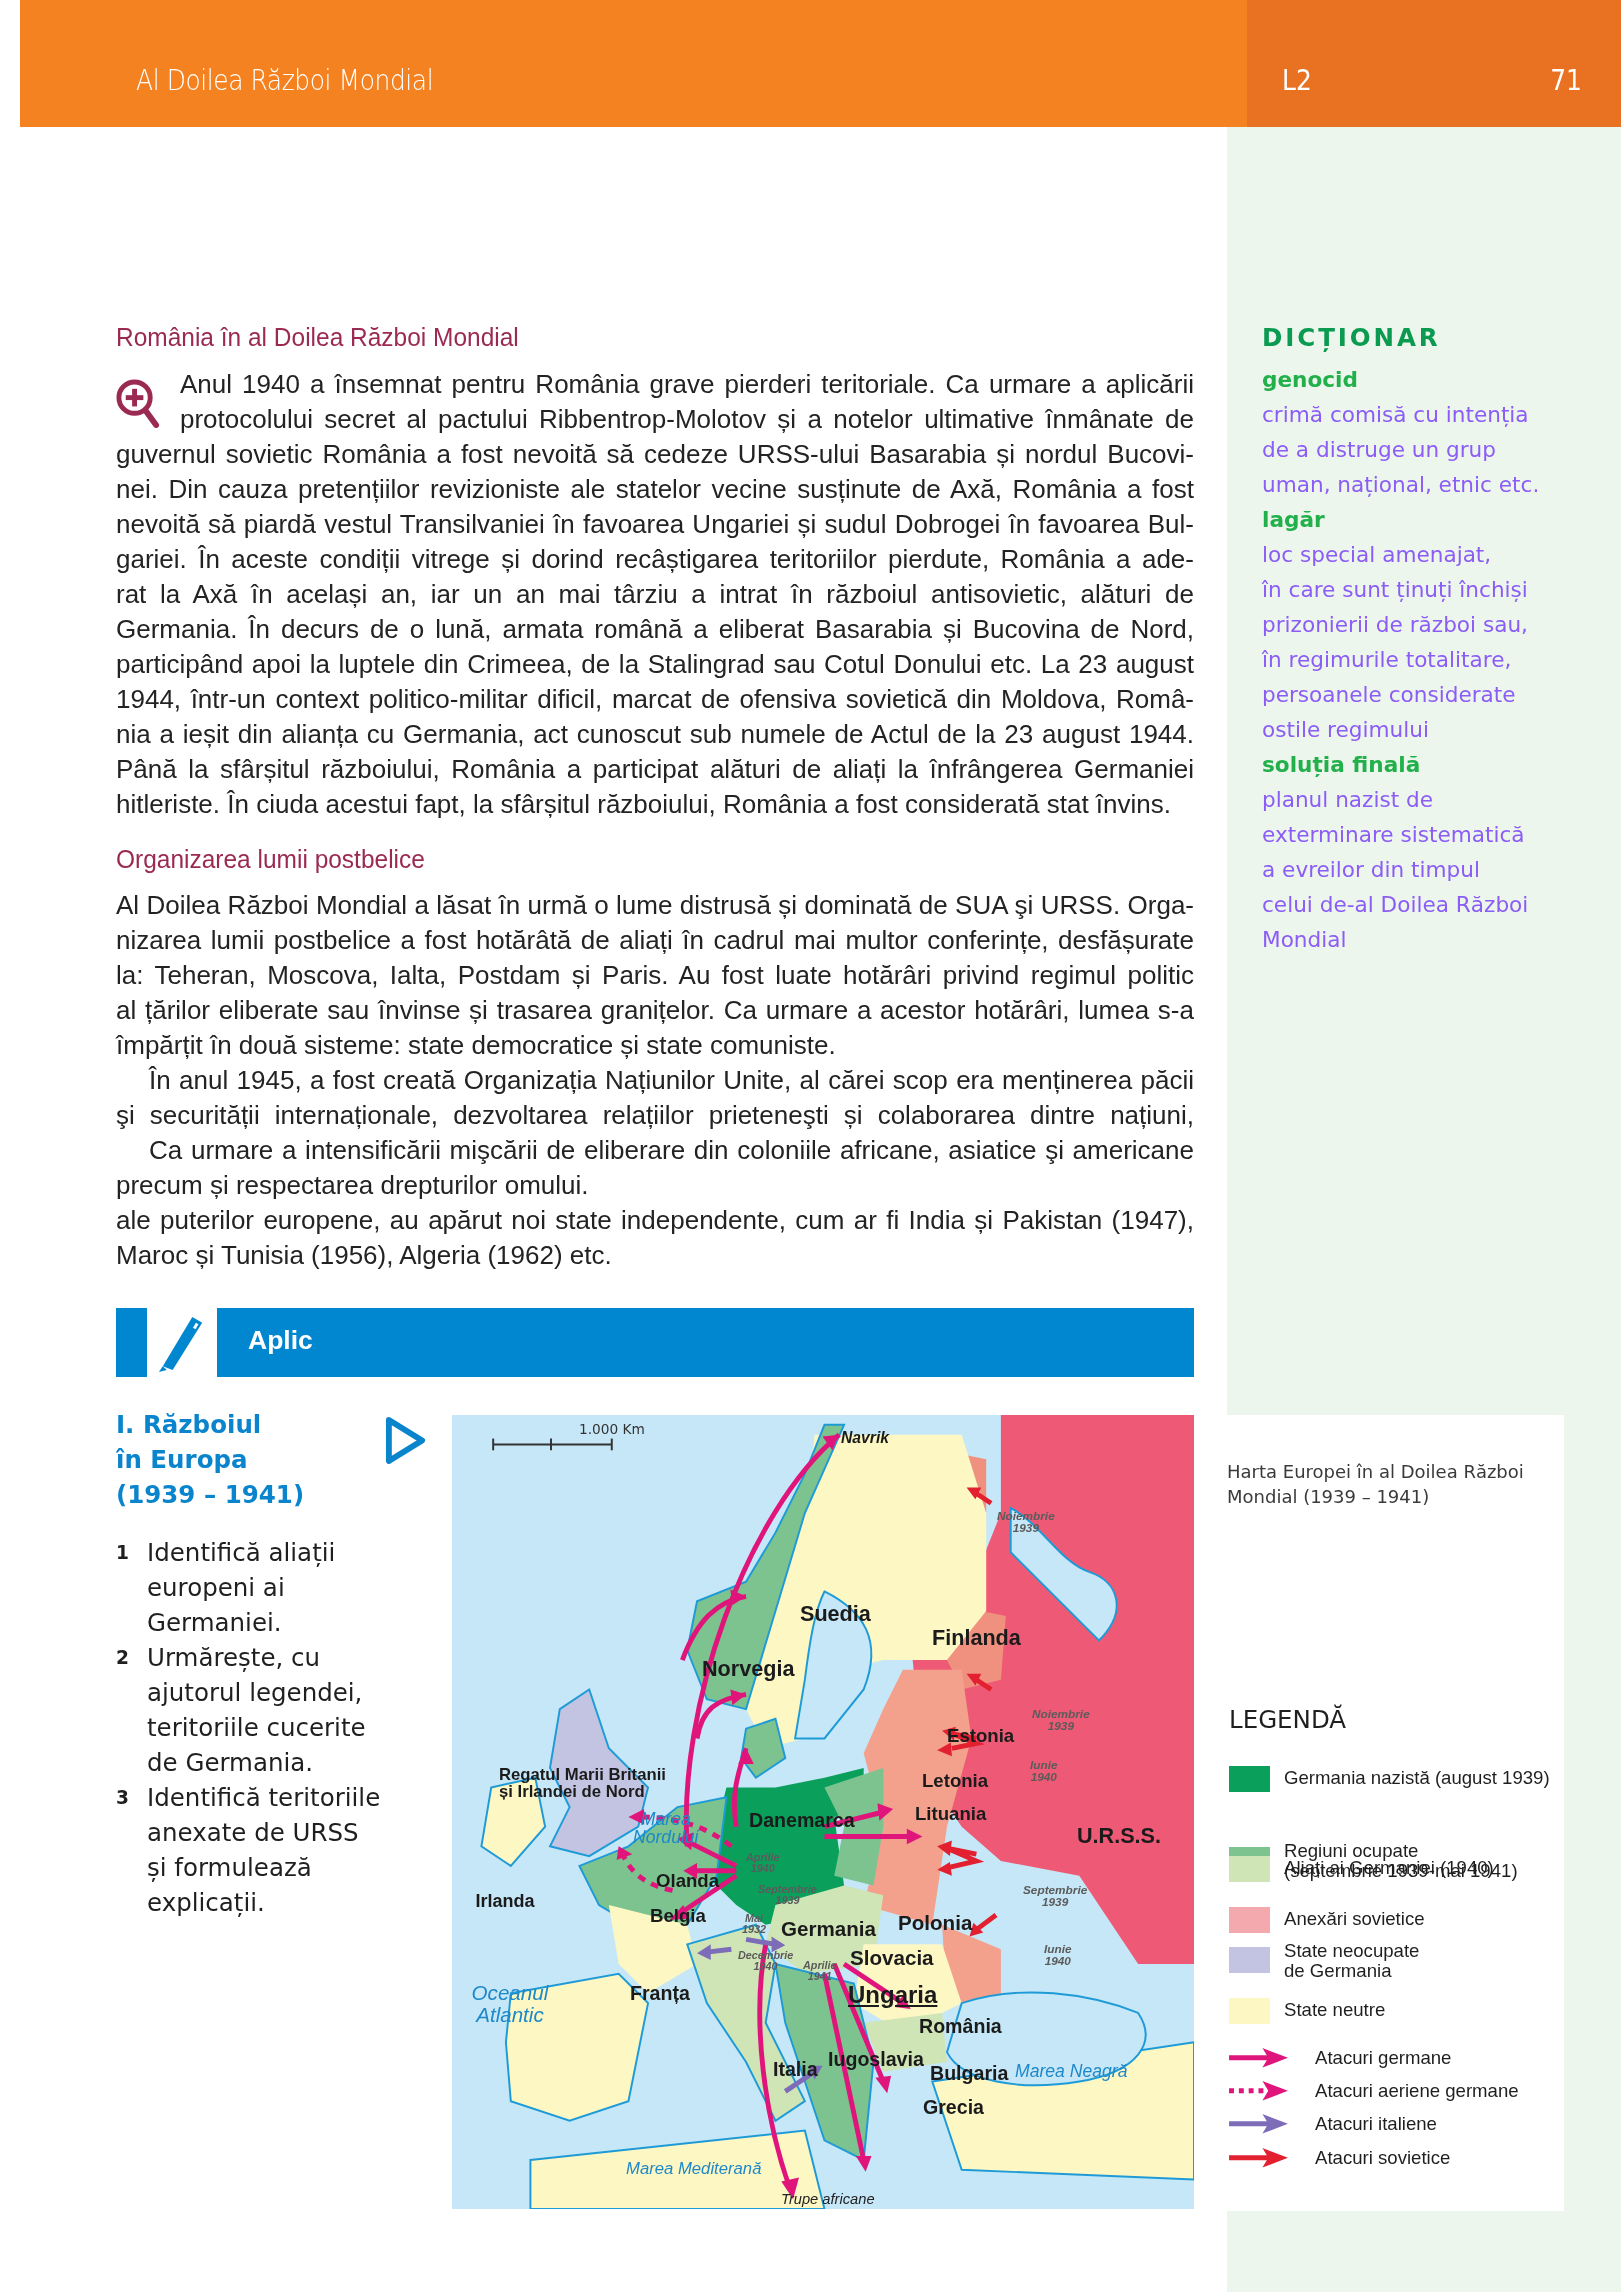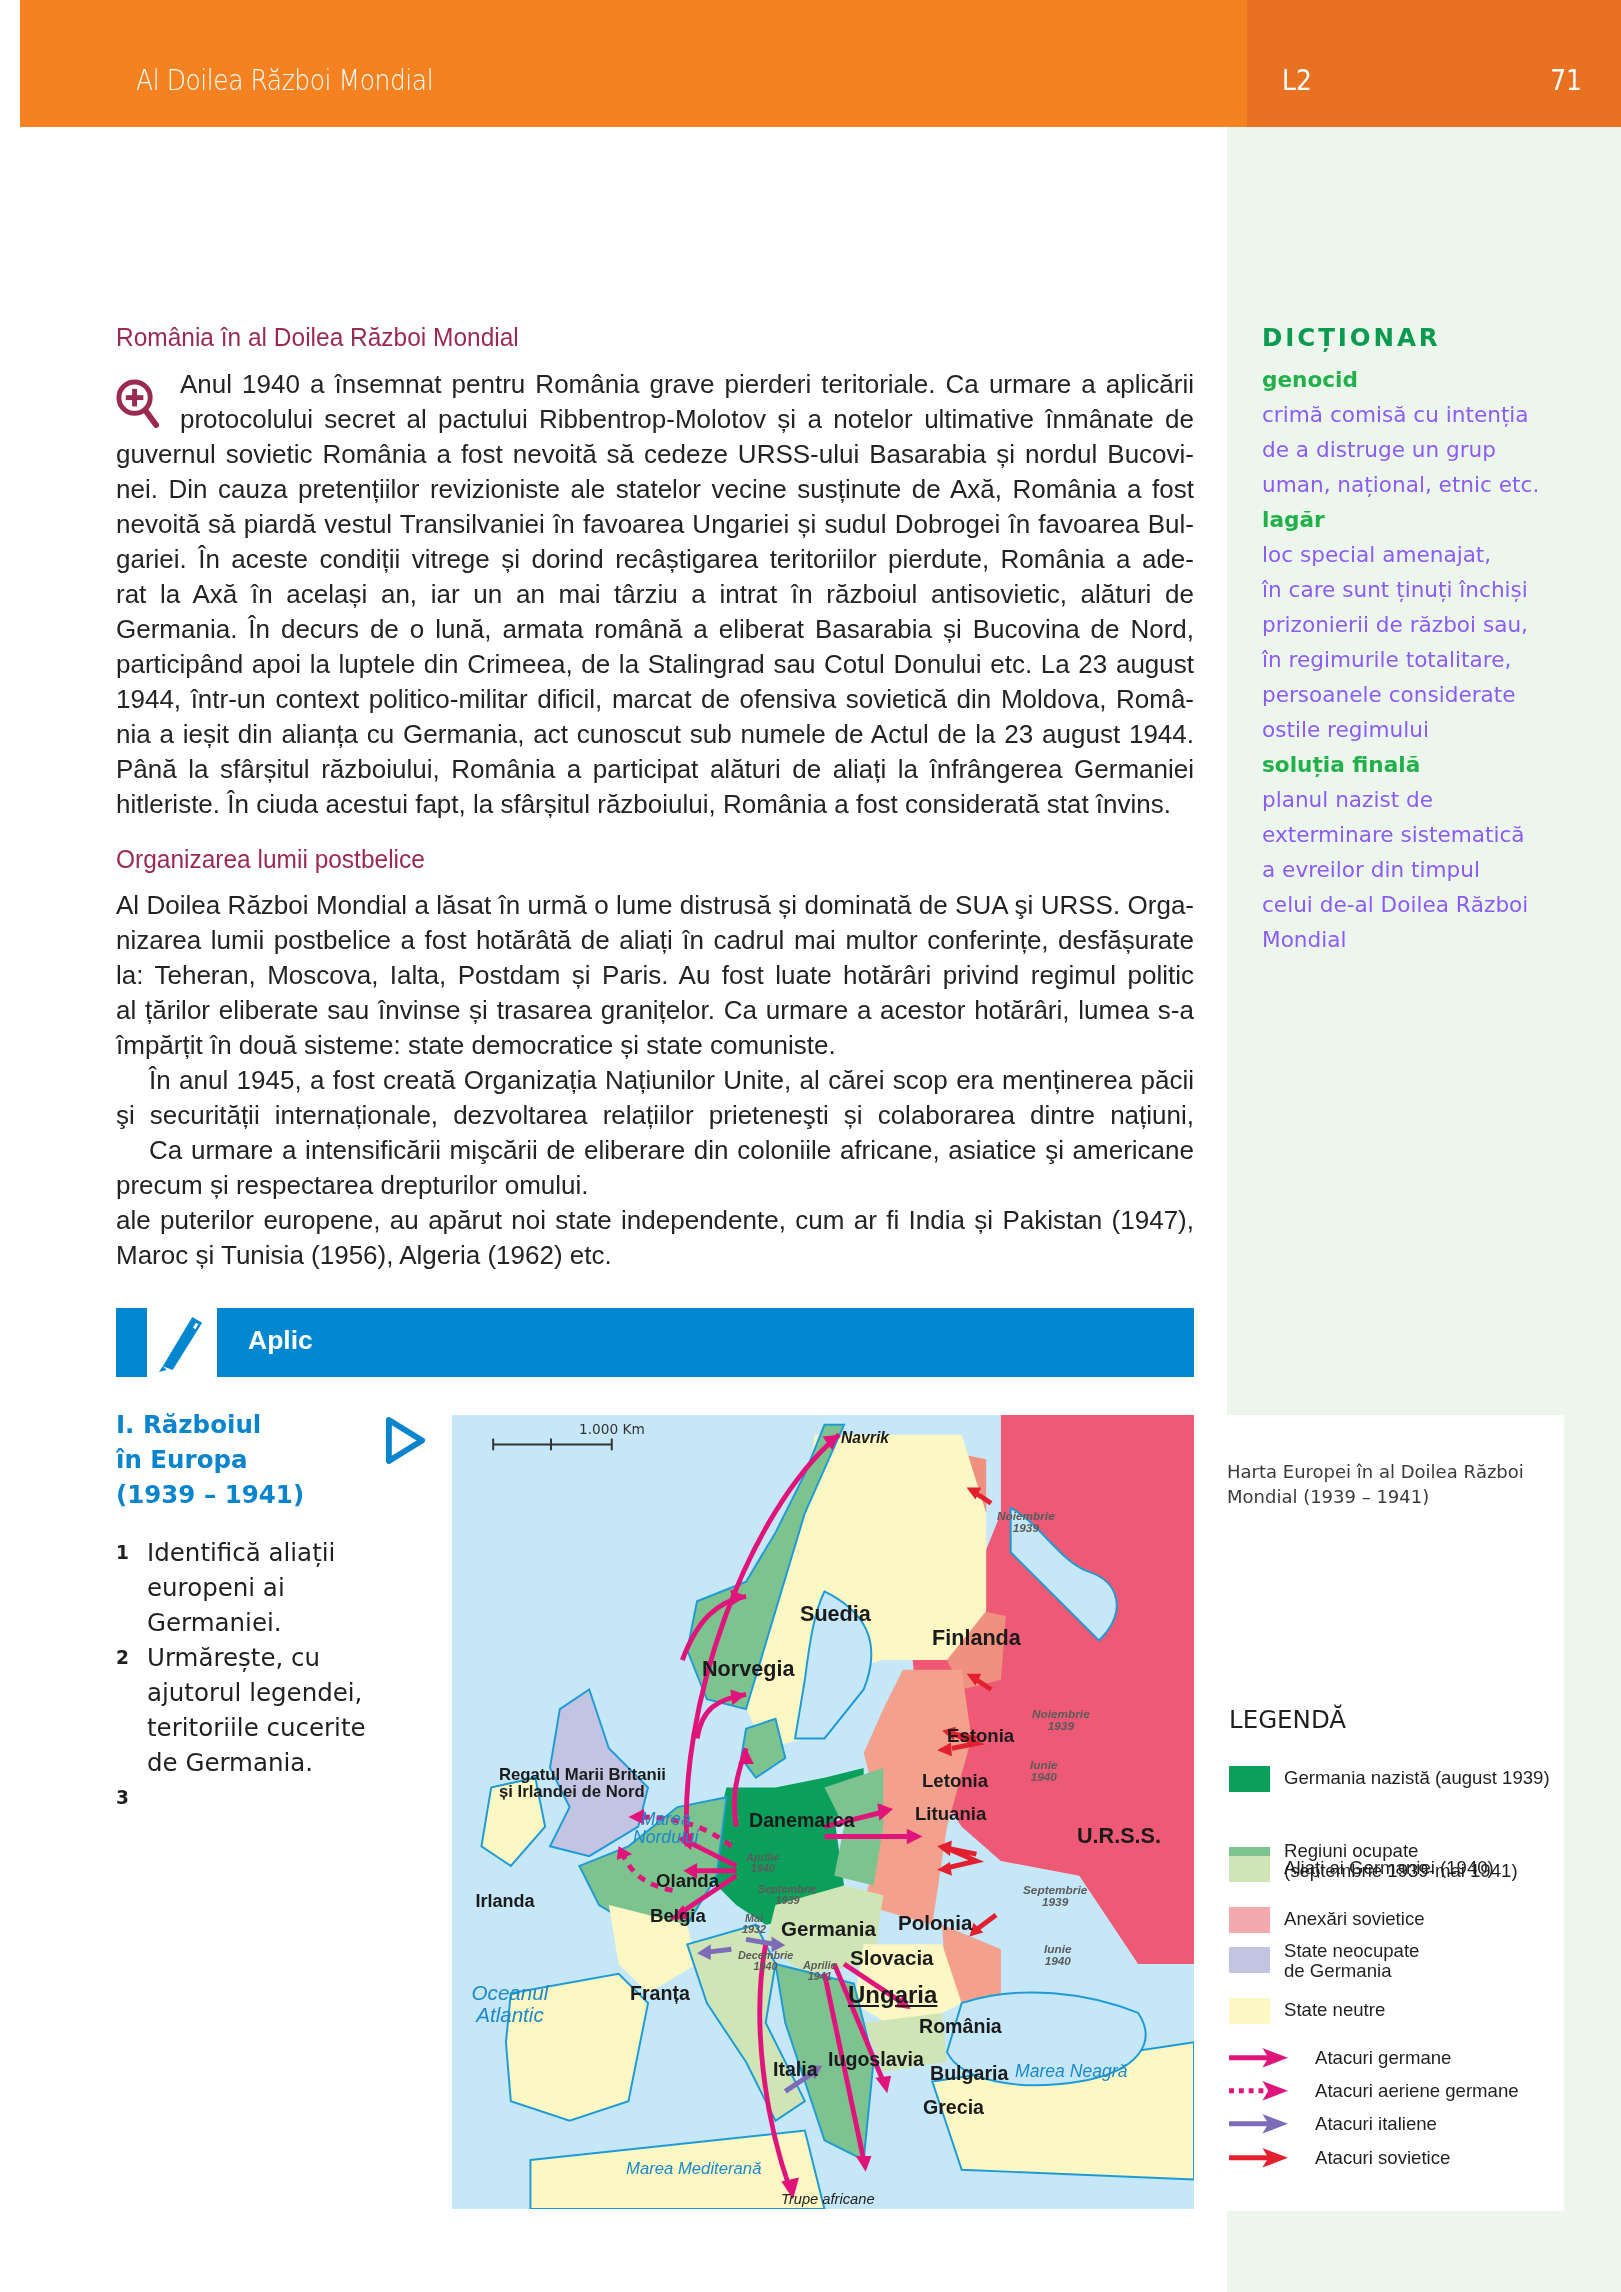--- a/index.html
+++ b/index.html
@@ -152,21 +152,24 @@
   <polygon points="5,5 39,26 5,47" fill="none" stroke="#0a84cc" stroke-width="6" stroke-linejoin="round"></polygon>
 </svg>
 <div class="ex-list" id="exlist">
     <div class="ex-item"><span class="ex-num">1</span><span>Identifică aliații
 europeni ai
 Germaniei.</span></div>
     <div class="ex-item"><span class="ex-num">2</span><span>Urmărește, cu
 ajutorul legendei,
 teritoriile cucerite
 de Germania.</span></div>
-    <div class="ex-item"><span class="ex-num">3</span></div>
+    <div class="ex-item"><span class="ex-num">3</span><span>Identifică teritoriile
+anexate de URSS
+și formulează
+explicații.</span></div>
   </div>
 
 <div class="map">
   <svg width="742" height="794" viewBox="0 0 757 810">
 
     <path d="M560,0 L757,0 L757,560 L700,560 L640,470 L560,455 L520,420 L480,360 L470,250 L520,200 L560,100 Z" fill="#ee5a75"></path>
     <path d="M570,95 C600,110 620,150 650,160 C680,170 690,200 660,230 C630,200 600,170 570,140 Z" fill="#c6e7f7" stroke="#1e9bd7" stroke-width="2"></path>
 
     <path d="M520,40 L545,45 L545,100 L520,95 Z" fill="#f0907e"></path>
     <path d="M540,200 L565,205 L560,270 L520,280 L505,250 Z" fill="#f0907e"></path>

